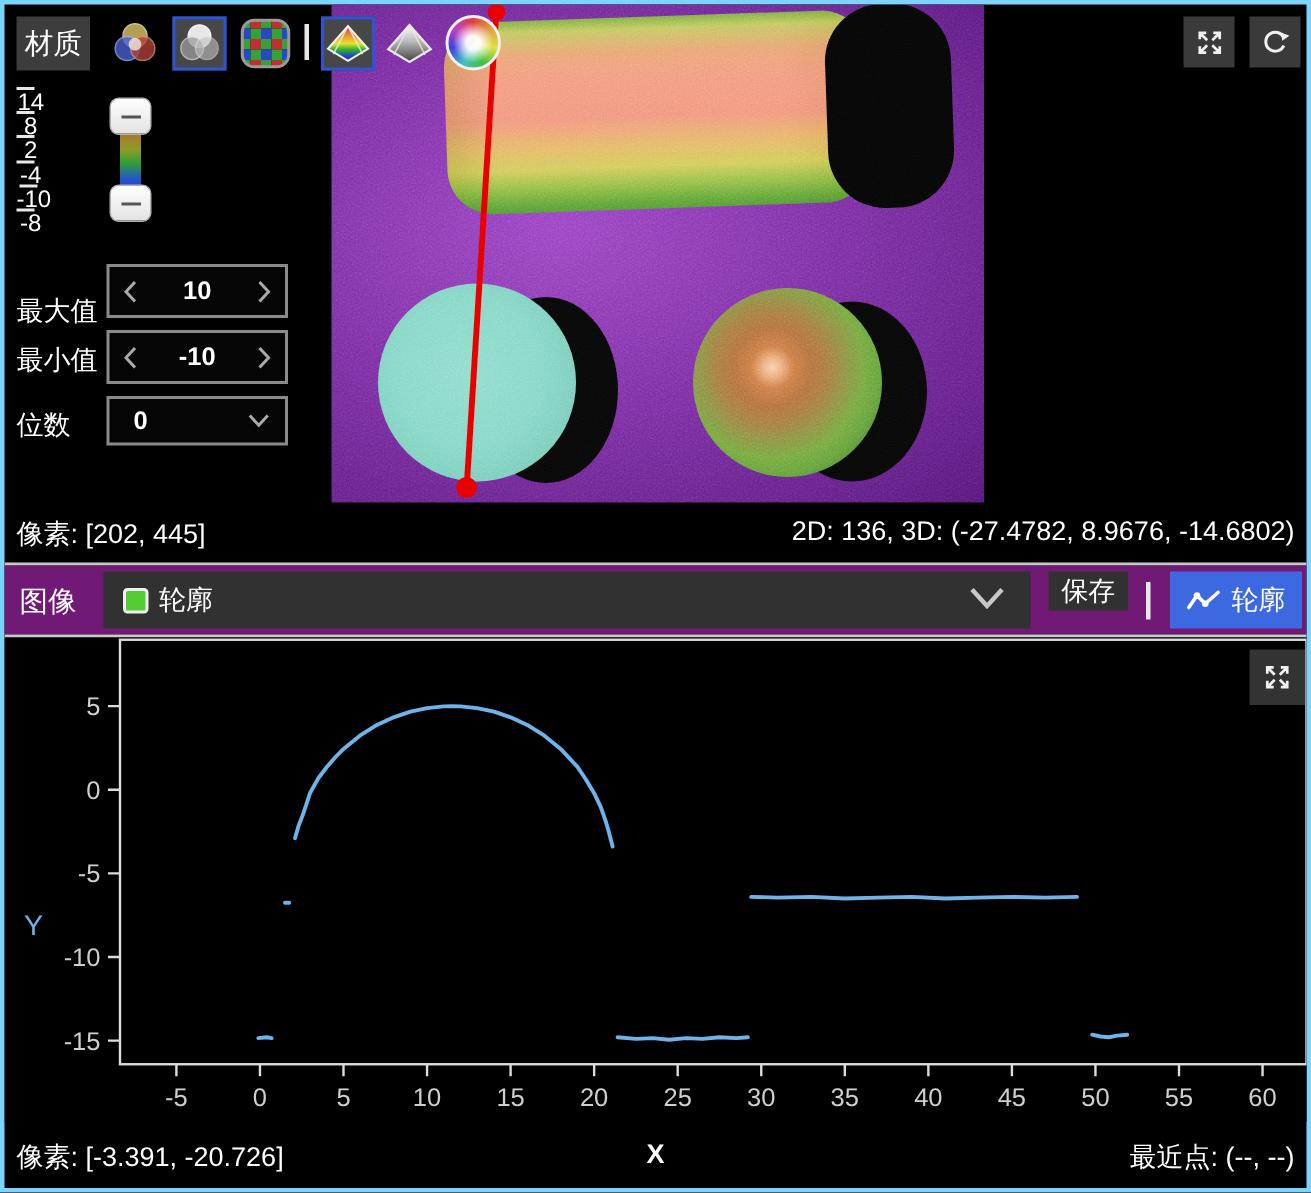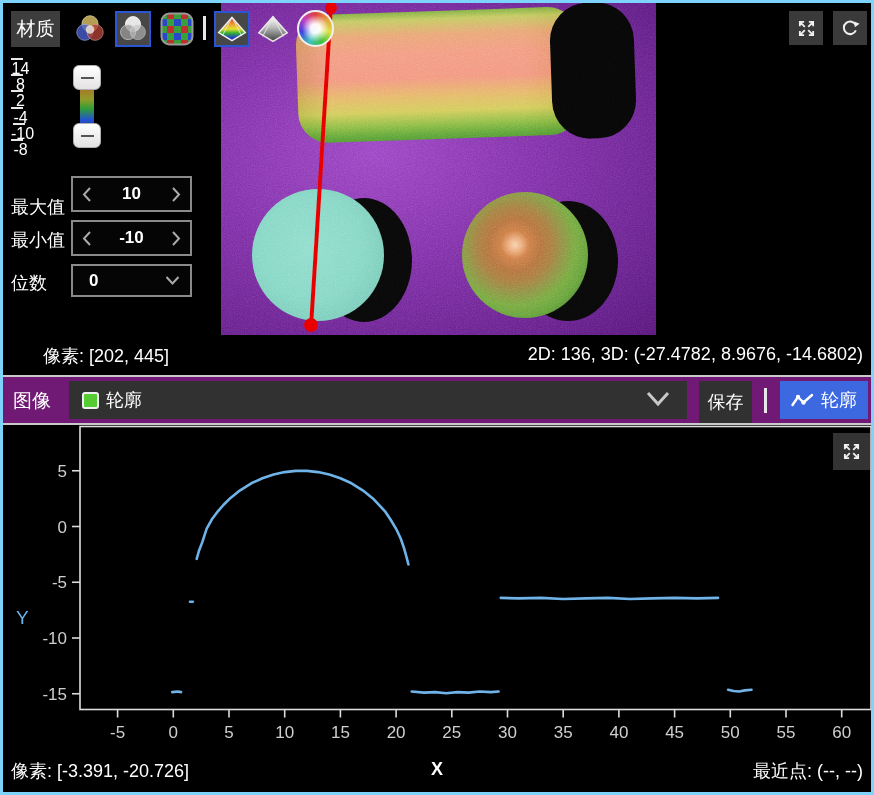--- a/index.html
+++ b/index.html
@@ -36,34 +36,34 @@
 
   .ctl-label { position:absolute; left:8px; color:#fff; font-size:18px; }
   .stepper { position:absolute; left:68px; width:121px; height:36px; border:2px solid #8a8a8a; background:#050505;
     display:flex; align-items:center; justify-content:space-between; padding:0 9px; }
   .stepper .val { color:#fff; font-size:17px; font-weight:700; }
   .dropbox { position:absolute; left:68px; width:121px; height:33px; border:2px solid #8a8a8a; background:#050505;
     display:flex; align-items:center; justify-content:space-between; padding:0 10px 0 16px; }
   .dropbox .val { color:#fff; font-size:17px; font-weight:700; }
 
   .top-status { position:absolute; left:0; top:333px; width:100%; height:39px; color:#fff; font-size:18px; }
-  .top-status .lft { position:absolute; left:8px; top:8px;margin-left:32px; }
+  .top-status .lft { position:absolute; left:8px; top:8px; }
   .top-status .rgt { position:absolute; right:8px; top:8px; }
 
   .divider { position:absolute; left:0; width:100%; height:2px; background:#c9c9c9; }
 
   
   .image-bar { position:absolute; left:0; top:374px; width:100%; height:46px; background:#701a75; }
   .image-bar .bar-label { position:absolute; left:10px; top:11px; color:#fff; font-size:19px; }
   .layer-dropdown { position:absolute; left:66px; top:4px; width:618px; height:38px; background:#313131;
     display:flex; align-items:center; }
   .legend-swatch { width:17px; height:17px; border:2px solid #f0f0f0; border-radius:3px; margin-left:13px; }
   .layer-dropdown .dd-text { color:#fff; font-size:18px; margin-left:7px; }
   .layer-dropdown .dd-chevron { position:absolute; right:16px; top:10px; }
-  .save-btn { position:absolute; left:696px; top:4px; width:53px; height:42px; background:#313131; color:#fff;
+  .save-btn { position:absolute; left:696px; top:4px; width:53px; height:26px; background:#313131; color:#fff;
     font-size:18px; display:flex; align-items:center; justify-content:center; }
   .bar-sep { position:absolute; left:761px; top:11px; width:3px; height:25px; background:#e8e8e8; }
   .profile-btn { position:absolute; left:777px; top:4px; width:88px; height:38px; color:#fff; font-size:18px;
     display:flex; align-items:center; justify-content:center; gap:7px; }
 
   
   .chart-section { position:absolute; left:0; top:422px; width:874px; height:323px; background:#000; }
   .chart-section svg text { font-family:"Liberation Sans", sans-serif; }
   .chart-ylabel { position:absolute; left:13px; top:182px; font-size:19px; }
   .chart-expand { position:absolute; left:830px; top:8px; width:37px; height:37px; background:#333;

